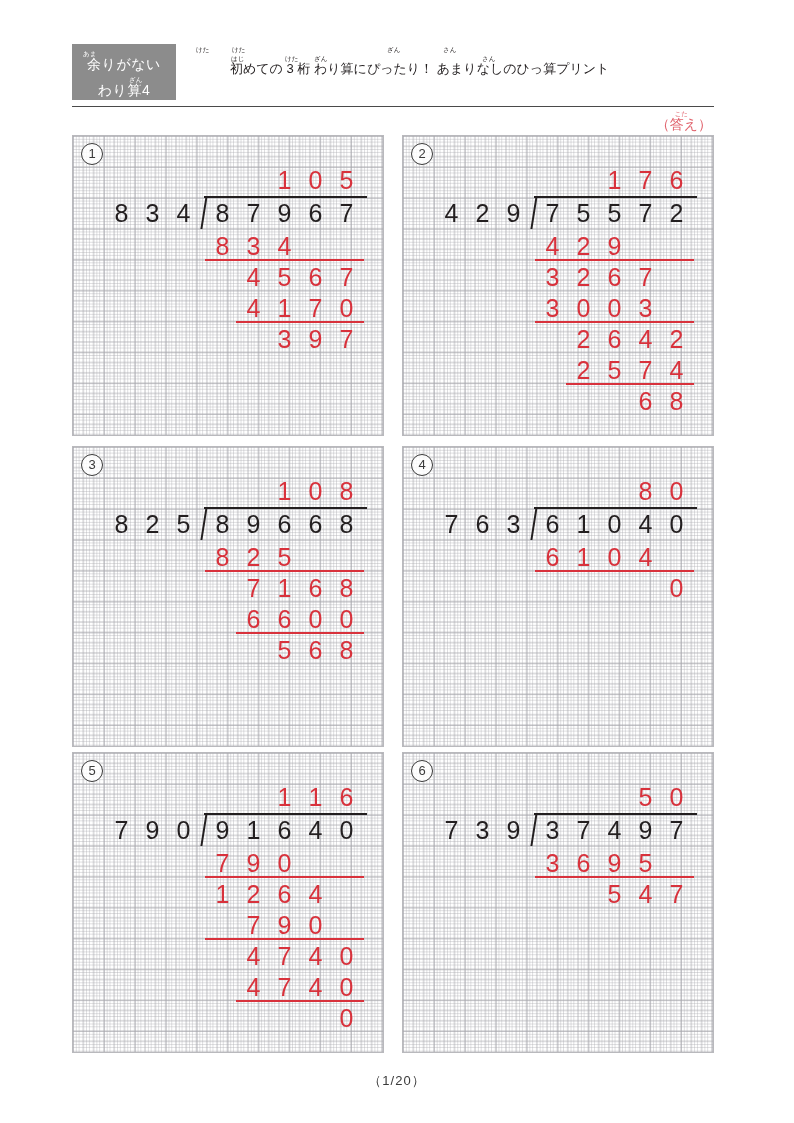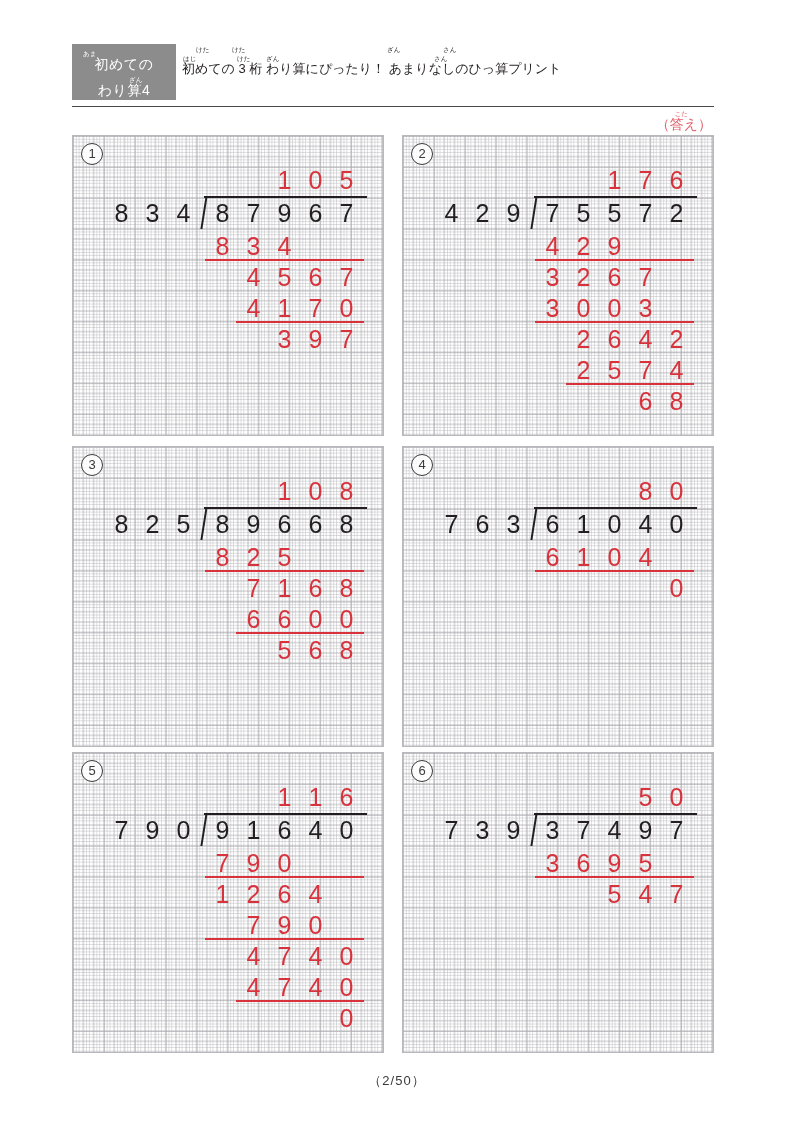--- a/index.html
+++ b/index.html
@@ -63,20 +63,21 @@
     line-height: 17px;
     white-space: nowrap;
     padding-top: 9px;
   }
   .title-sub {
     position: relative;
     font-size: 13px;
     line-height: 16px;
     white-space: nowrap;
     padding-top: 8px;
+    margin-left: 48px;
   }
   .rb {
     position: absolute;
     font-size: 6.5px;
     line-height: 7px;
     color: #231f20;
     white-space: nowrap;
   }
   .answer-mark {
     position: absolute;
@@ -188,21 +189,21 @@
   }
 </style>
 </head>
 <body>
 
 <div class="header">
 
   <div class="badge">
     <div class="badge-line l1">
       <span class="ruby" style="left:11px;">あま</span>
-      <span>初めての</span>
+      <span>余りがない</span>
     </div>
     <div class="badge-line l2">
       <span class="ruby" style="left:57px;">ざん</span>
       <span>わり算4</span>
     </div>
   </div>
 
   <div class="title-block">
     <div class="title-main">
       <span class="rb" style="left:14px;  top:2px;">けた</span>
@@ -427,14 +428,14 @@
         <div class="cell red" style="left: 227px; top: 95px;">5</div>
         <div class="redrule" style="left: 132px; top: 123px; width: 159px;"></div>
         <div class="cell red" style="left: 196px; top: 126px;">5</div>
         <div class="cell red" style="left: 227px; top: 126px;">4</div>
         <div class="cell red" style="left: 258px; top: 126px;">7</div>
       </div>
     </div>
   </div>
 
 <div class="footer">
-  <span>（2/50）</span>
+  <span>（1/20）</span>
 </div>
 
 </body></html>

